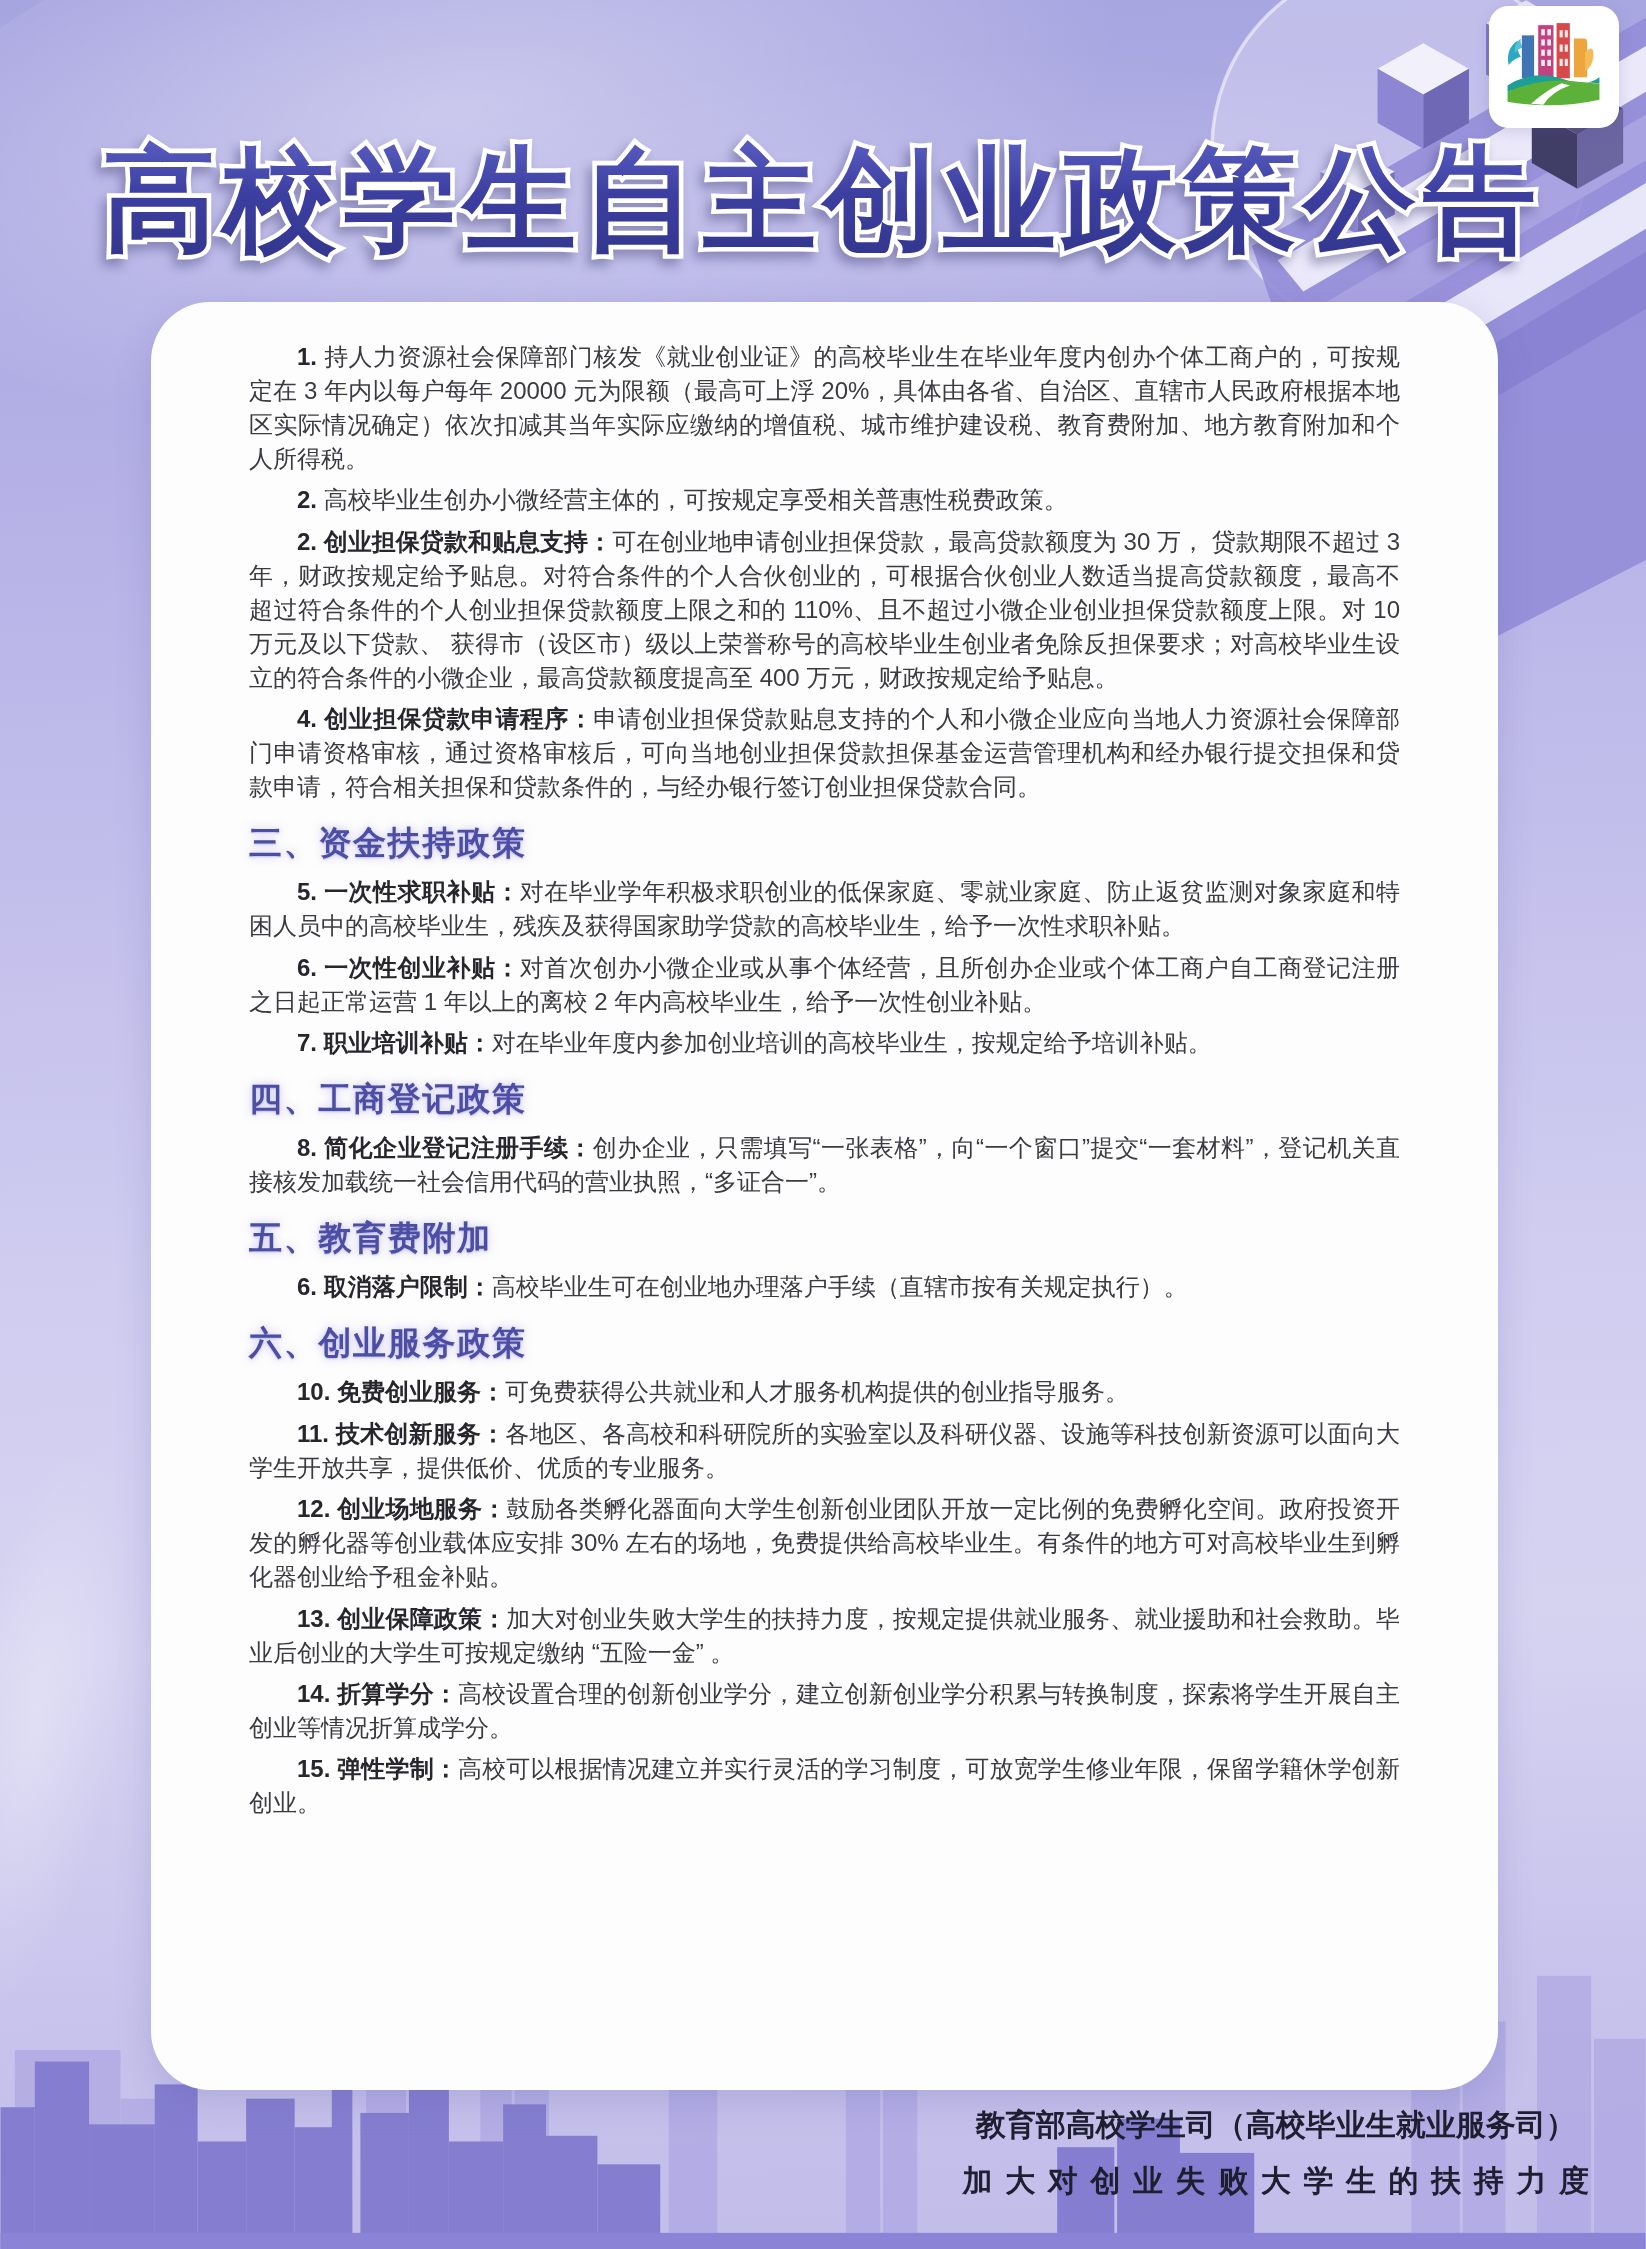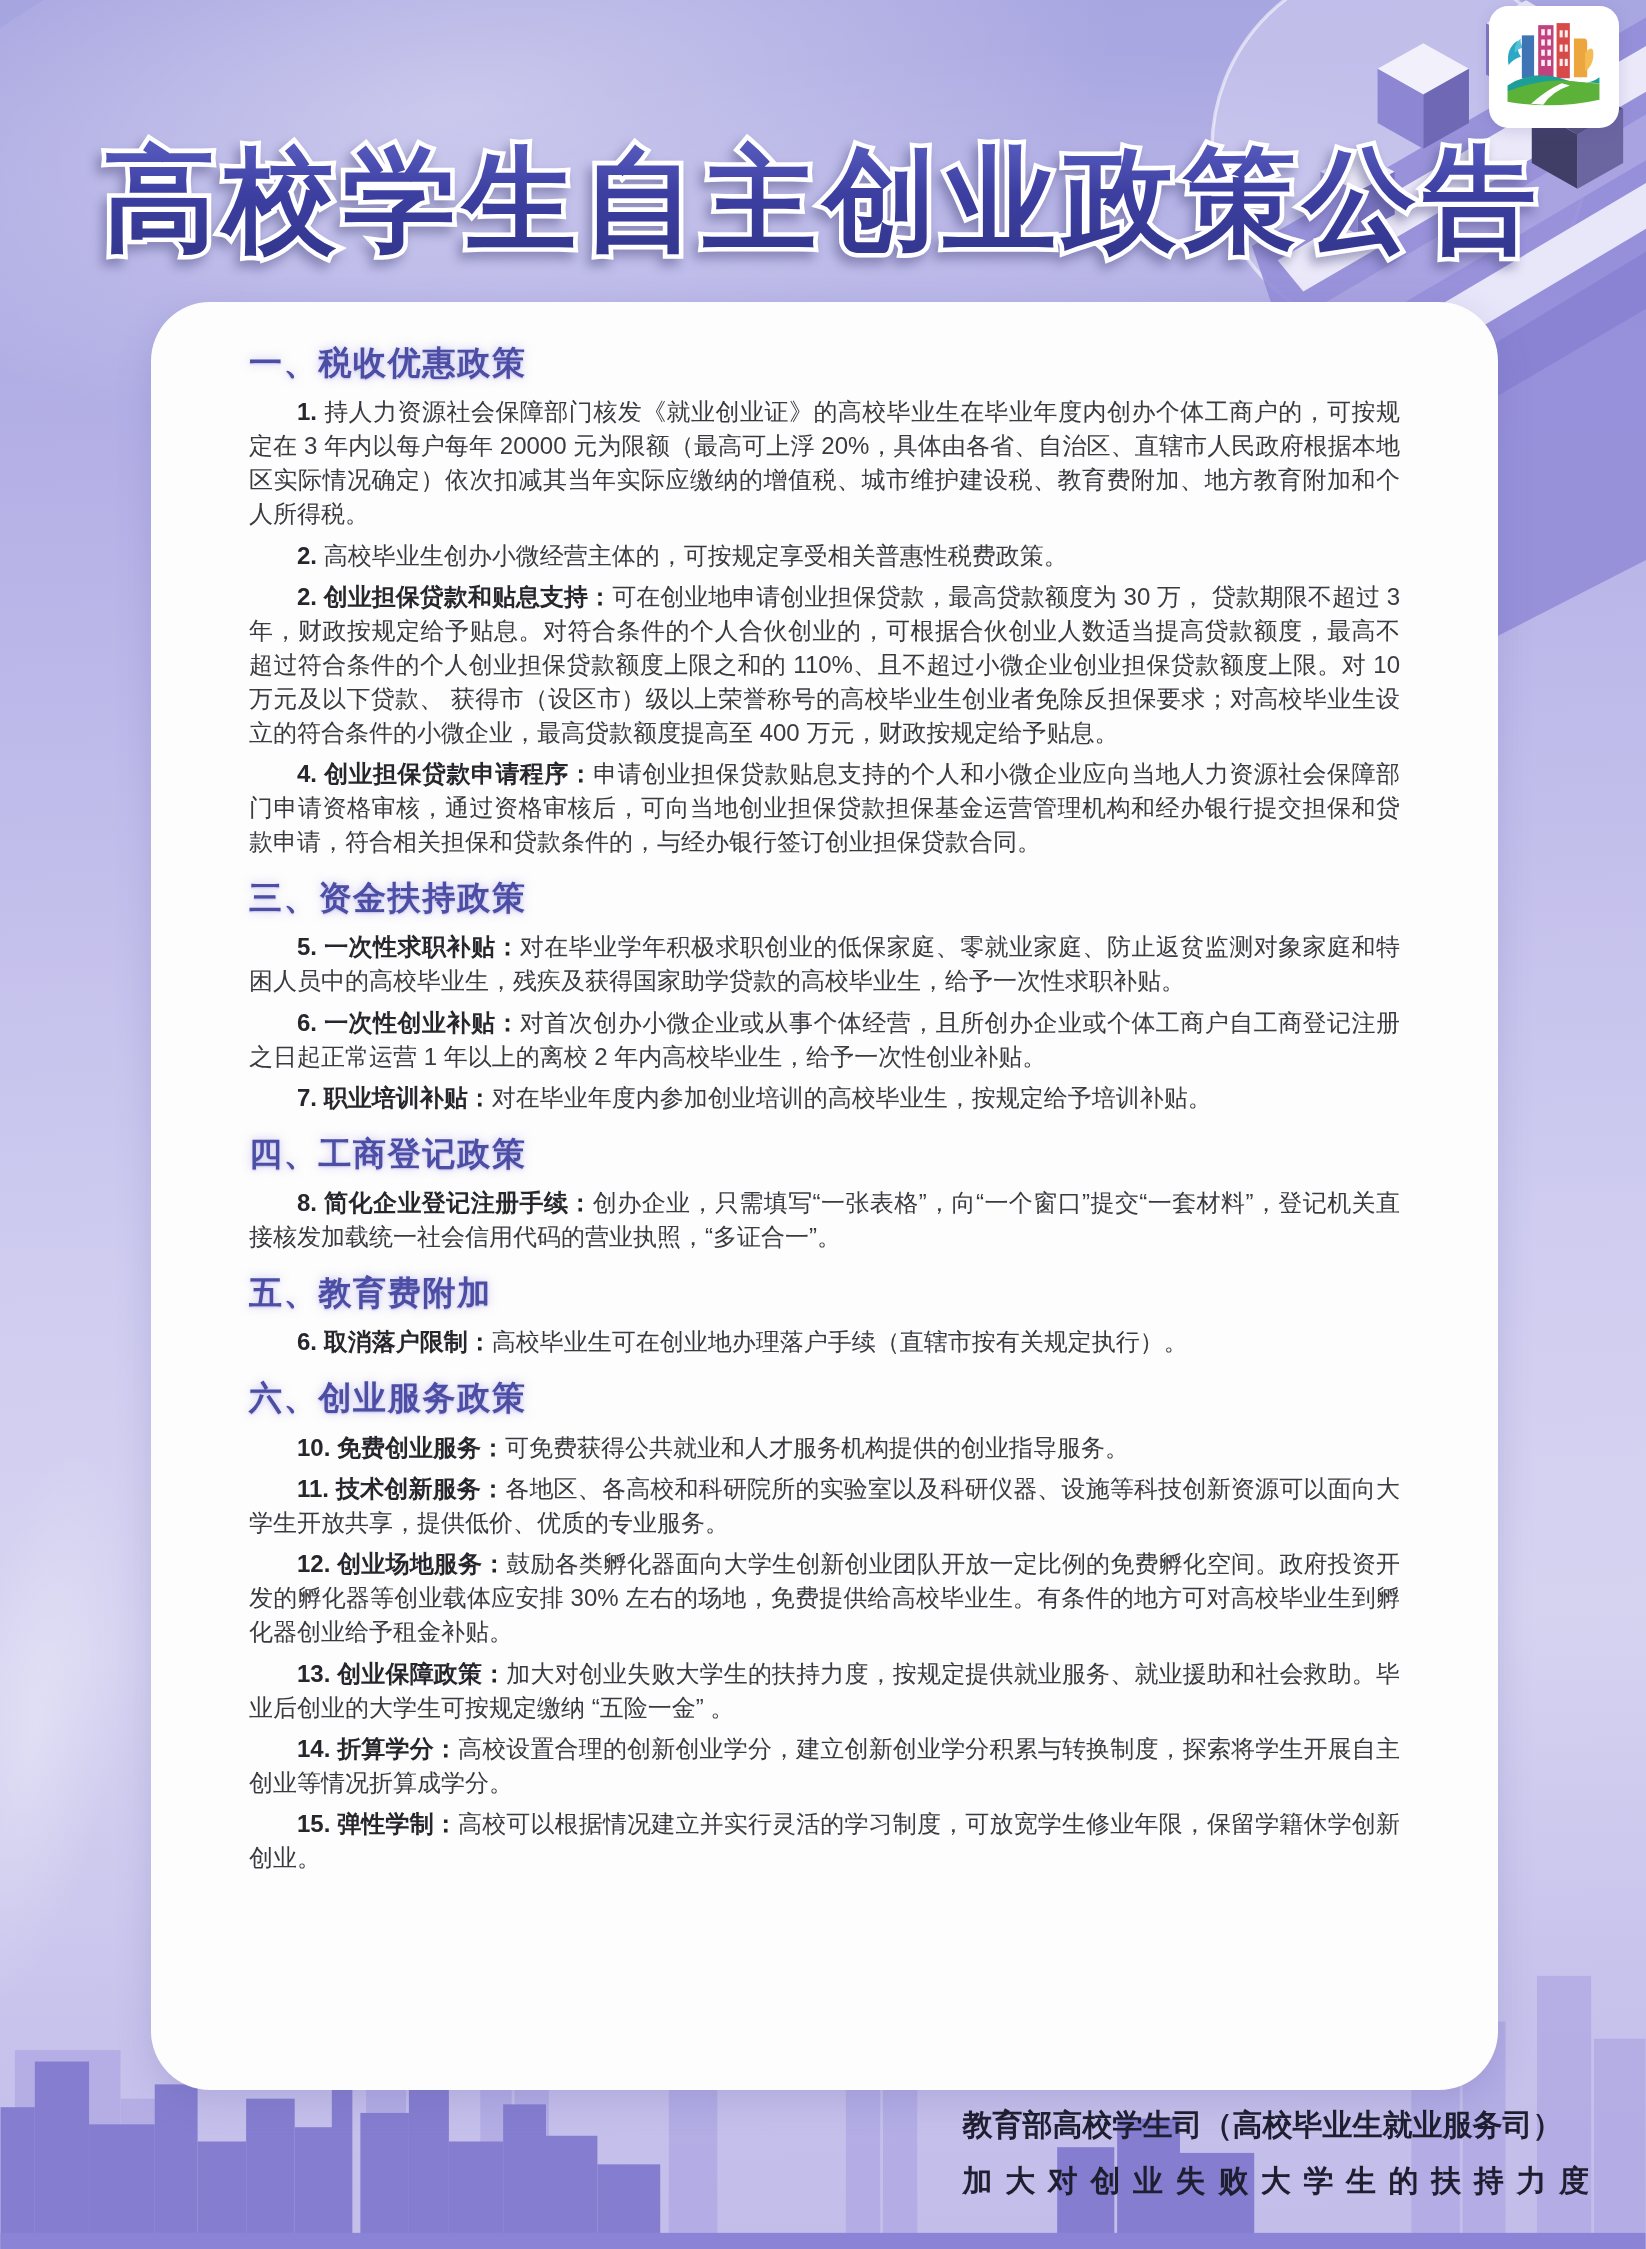--- a/index.html
+++ b/index.html
@@ -46,21 +46,21 @@
     text-shadow:0 0 9.1px rgba(142,132,226,.5), 0 1.1px 1.7px rgba(120,110,210,.35);
   }
   .sec:first-child{margin-top:1.1px;}
   .card p{
     margin:0 0 7.4px 0;font-size:24px;line-height:34px;color:var(--body-text);
     text-indent:2em;text-align:justify;
   }
   .card p b{font-weight:700;color:var(--label-text);}
   .skyline{position:absolute;bottom:0;left:0;z-index:1;}
   .footer{
-    position:absolute;top:2097px;right:57px;z-index:5;text-align:left;
+    position:absolute;top:2097px;right:57px;z-index:5;text-align:center;
     color:var(--footer-text);font-weight:700;font-size:30px;line-height:56px;
   }
   .footer .spaced{letter-spacing:.42em;margin-right:-.42em;}
 </style>
 </head>
 <body>
 
 <div class="wave wave1"></div>
 <div class="wave wave2"></div>
 <div class="wave streak-left"></div>
@@ -165,21 +165,20 @@
       <stop offset="0" stop-color="#5a5ec2"></stop>
       <stop offset="0.45" stop-color="#3c3fa0"></stop>
       <stop offset="1" stop-color="#33368c"></stop>
     </linearGradient>
   </defs>
   <text x="1440" y="418" text-anchor="middle" font-family="Liberation Sans, sans-serif" font-size="198" font-weight="bold" letter-spacing="12" fill="url(#tg)" stroke="#ffffff" stroke-width="16" paint-order="stroke" style="filter:drop-shadow(-8px 12px 9px rgba(70,70,125,.45));">高校学生自主创业政策公告</text>
 </svg>
 
 <div class="card">
 
-  <h2 class="sec">一、税收优惠政策</h2>
   <p><b>1. </b><span>持人力资源社会保障部门核发《就业创业证》的高校毕业生在毕业年度内创办个体工商户的，可按规定在 3 年内以每户每年 20000 元为限额（最高可上浮 20%，具体由各省、自治区、直辖市人民政府根据本地区实际情况确定）依次扣减其当年实际应缴纳的增值税、城市维护建设税、教育费附加、地方教育附加和个人所得税。</span></p>
   <p><b>2. </b><span>高校毕业生创办小微经营主体的，可按规定享受相关普惠性税费政策。</span></p>
 
   <p><b>2. 创业担保贷款和贴息支持：</b><span>可在创业地申请创业担保贷款，最高贷款额度为 30 万， 贷款期限不超过 3 年，财政按规定给予贴息。对符合条件的个人合伙创业的，可根据合伙创业人数适当提高贷款额度，最高不超过符合条件的个人创业担保贷款额度上限之和的 110%、且不超过小微企业创业担保贷款额度上限。对 10 万元及以下贷款、 获得市（设区市）级以上荣誉称号的高校毕业生创业者免除反担保要求；对高校毕业生设立的符合条件的小微企业，最高贷款额度提高至 400 万元，财政按规定给予贴息。</span></p>
   <p><b>4. 创业担保贷款申请程序：</b><span>申请创业担保贷款贴息支持的个人和小微企业应向当地人力资源社会保障部门申请资格审核，通过资格审核后，可向当地创业担保贷款担保基金运营管理机构和经办银行提交担保和贷款申请，符合相关担保和贷款条件的，与经办银行签订创业担保贷款合同。</span></p>
 
   <h2 class="sec">三、资金扶持政策</h2>
   <p><b>5. 一次性求职补贴：</b><span>对在毕业学年积极求职创业的低保家庭、零就业家庭、防止返贫监测对象家庭和特困人员中的高校毕业生，残疾及获得国家助学贷款的高校毕业生，给予一次性求职补贴。</span></p>
   <p><b>6. 一次性创业补贴：</b><span>对首次创办小微企业或从事个体经营，且所创办企业或个体工商户自工商登记注册之日起正常运营 1 年以上的离校 2 年内高校毕业生，给予一次性创业补贴。</span></p>
   <p><b>7. 职业培训补贴：</b><span>对在毕业年度内参加创业培训的高校毕业生，按规定给予培训补贴。</span></p>

